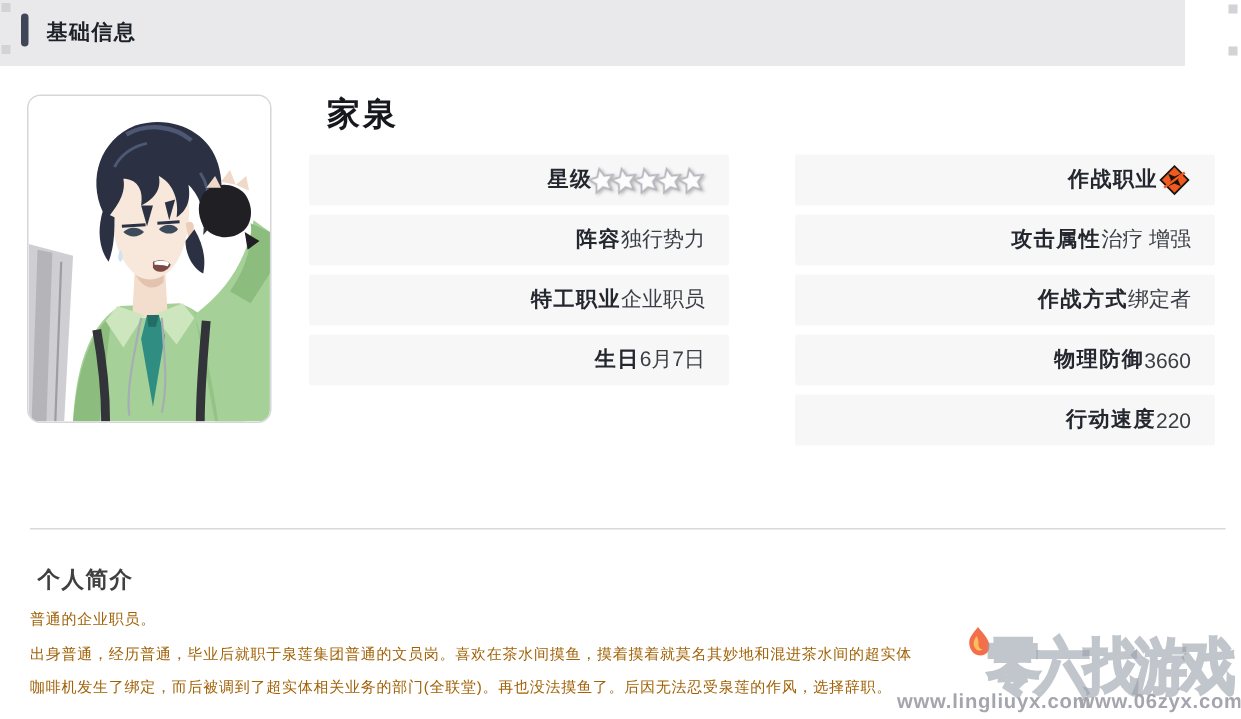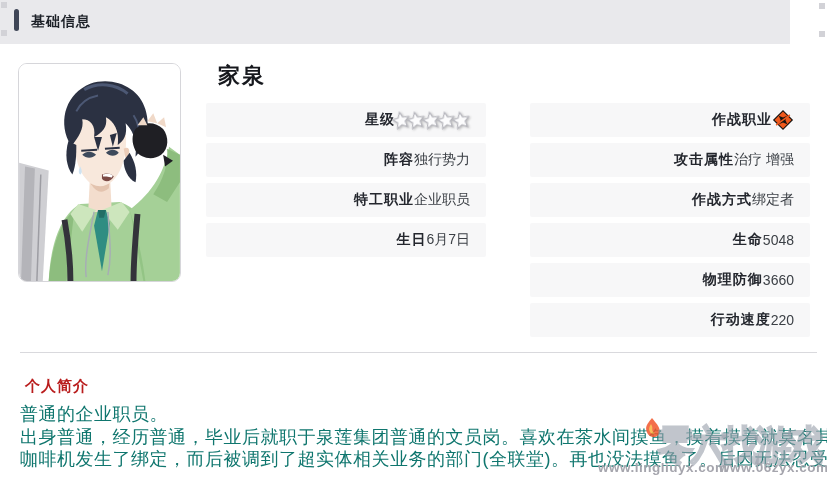--- a/index.html
+++ b/index.html
@@ -62,25 +62,25 @@
 
   
   .divider {
     position:absolute; left:20px; top:352px; width:797px; height:1px;
     background:#d9d9dd;
   }
 
   
   .profile-heading {
     position:absolute; left:25px; top:377px;
-    font-size:15px; font-weight:bold; color:#b91c1c; letter-spacing:1px;
+    font-size:15px; font-weight:bold; color:#404040; letter-spacing:1px;
   }
   .profile-body {
     position:absolute; left:20px; top:403px; width:800px;
-    font-size:18px; color:#0f766e; line-height:22.7px; letter-spacing:0.5px;
+    font-size:10px; color:#a16207; line-height:22.7px; letter-spacing:0.5px;
   }
   .profile-line { white-space:nowrap; }
 
   
   .wm-logo { position:absolute; left:640px; top:416px; width:24px; height:24px; opacity:0.85; }
   .wm-brand {
     position:absolute; left:658px; top:423px;
     font-size:40px; font-weight:bold; line-height:44px;
     letter-spacing:-4px; transform:scaleX(0.9); transform-origin:left top;
     color:rgba(255,255,255,0.06);
@@ -223,24 +223,20 @@
   </div>
   <div class="stat-row">
     <span class="stat-label">攻击属性</span>
     <span class="stat-value">治疗 增强</span>
   </div>
   <div class="stat-row">
     <span class="stat-label">作战方式</span>
     <span class="stat-value">绑定者</span>
   </div>
   <div class="stat-row">
-    <span class="stat-label">生命</span>
-    <span class="stat-value">5048</span>
-  </div>
-  <div class="stat-row">
     <span class="stat-label">物理防御</span>
     <span class="stat-value">3660</span>
   </div>
   <div class="stat-row">
     <span class="stat-label">行动速度</span>
     <span class="stat-value">220</span>
   </div>
 </div>
 
 <div class="divider"></div>

